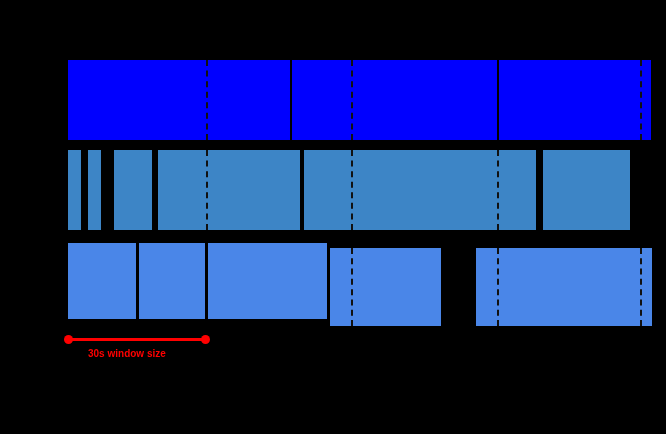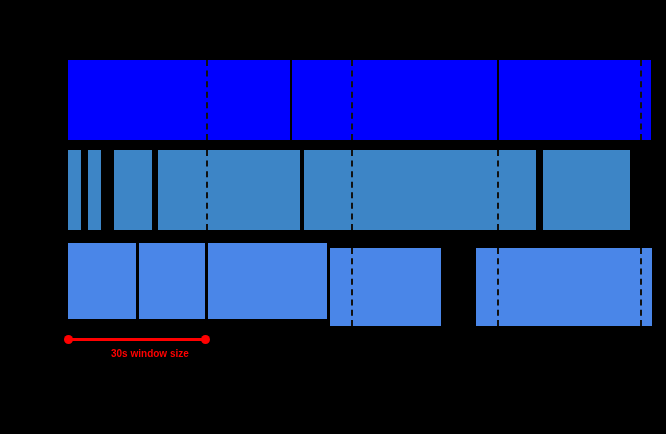--- a/index.html
+++ b/index.html
@@ -48,21 +48,20 @@
     background: #FF0000;
   }
   .annot-label {
     position: absolute;
     color: #FF0000;
     font-size: 10px;
     font-weight: bold;
     font-family: "Liberation Sans", sans-serif;
     white-space: nowrap;
     letter-spacing: 0px;
-    margin-left: 23px;
   }
 </style>
 </head>
 <body>
 
 <div id="stage" style="background: rgb(0, 0, 0); width: 666px; height: 434px;">
   <div class="track" id="track-layer">
       <div class="seg" style="left: 68px; top: 60px; width: 222px; height: 80px; background: rgb(0, 0, 255);"></div>
       <div class="seg" style="left: 292px; top: 60px; width: 205px; height: 80px; background: rgb(0, 0, 255);"></div>
       <div class="seg" style="left: 499px; top: 60px; width: 152px; height: 80px; background: rgb(0, 0, 255);"></div>

